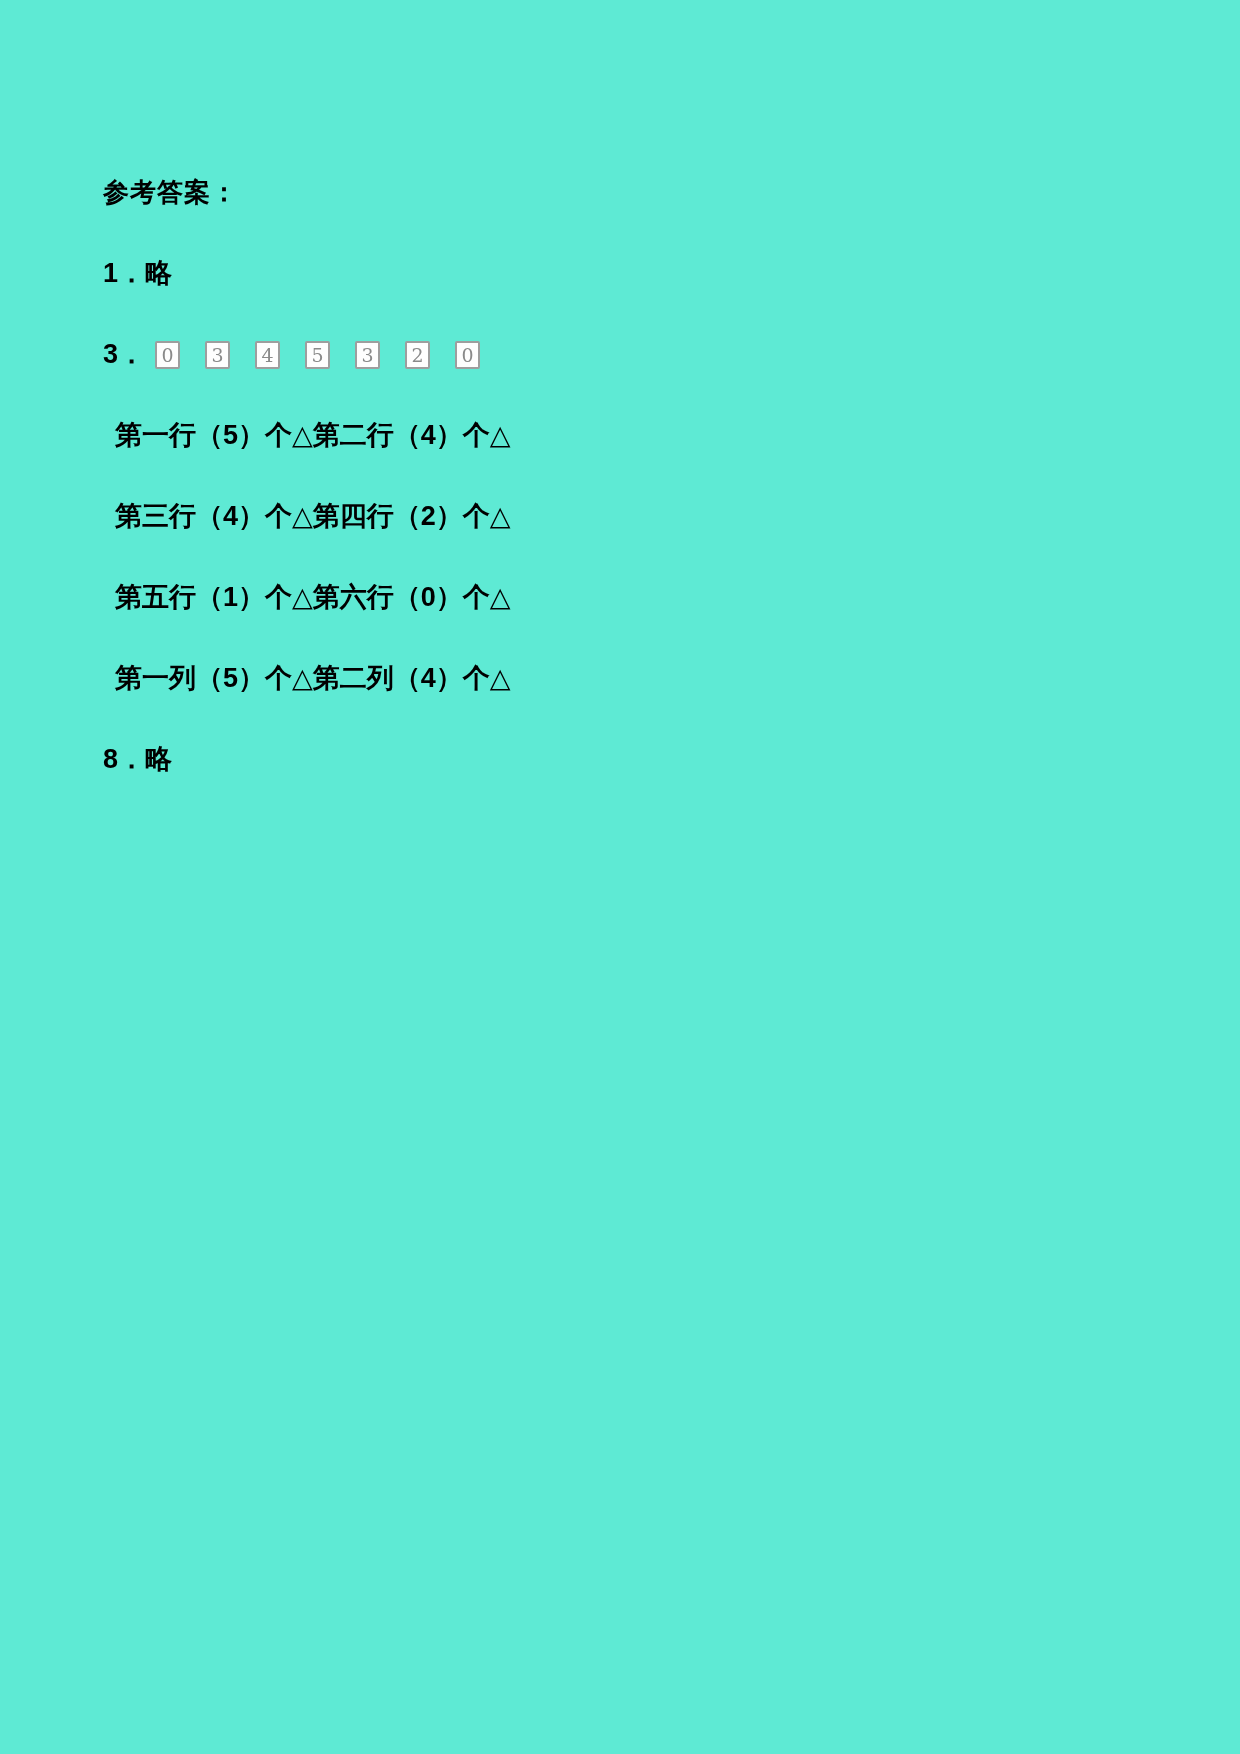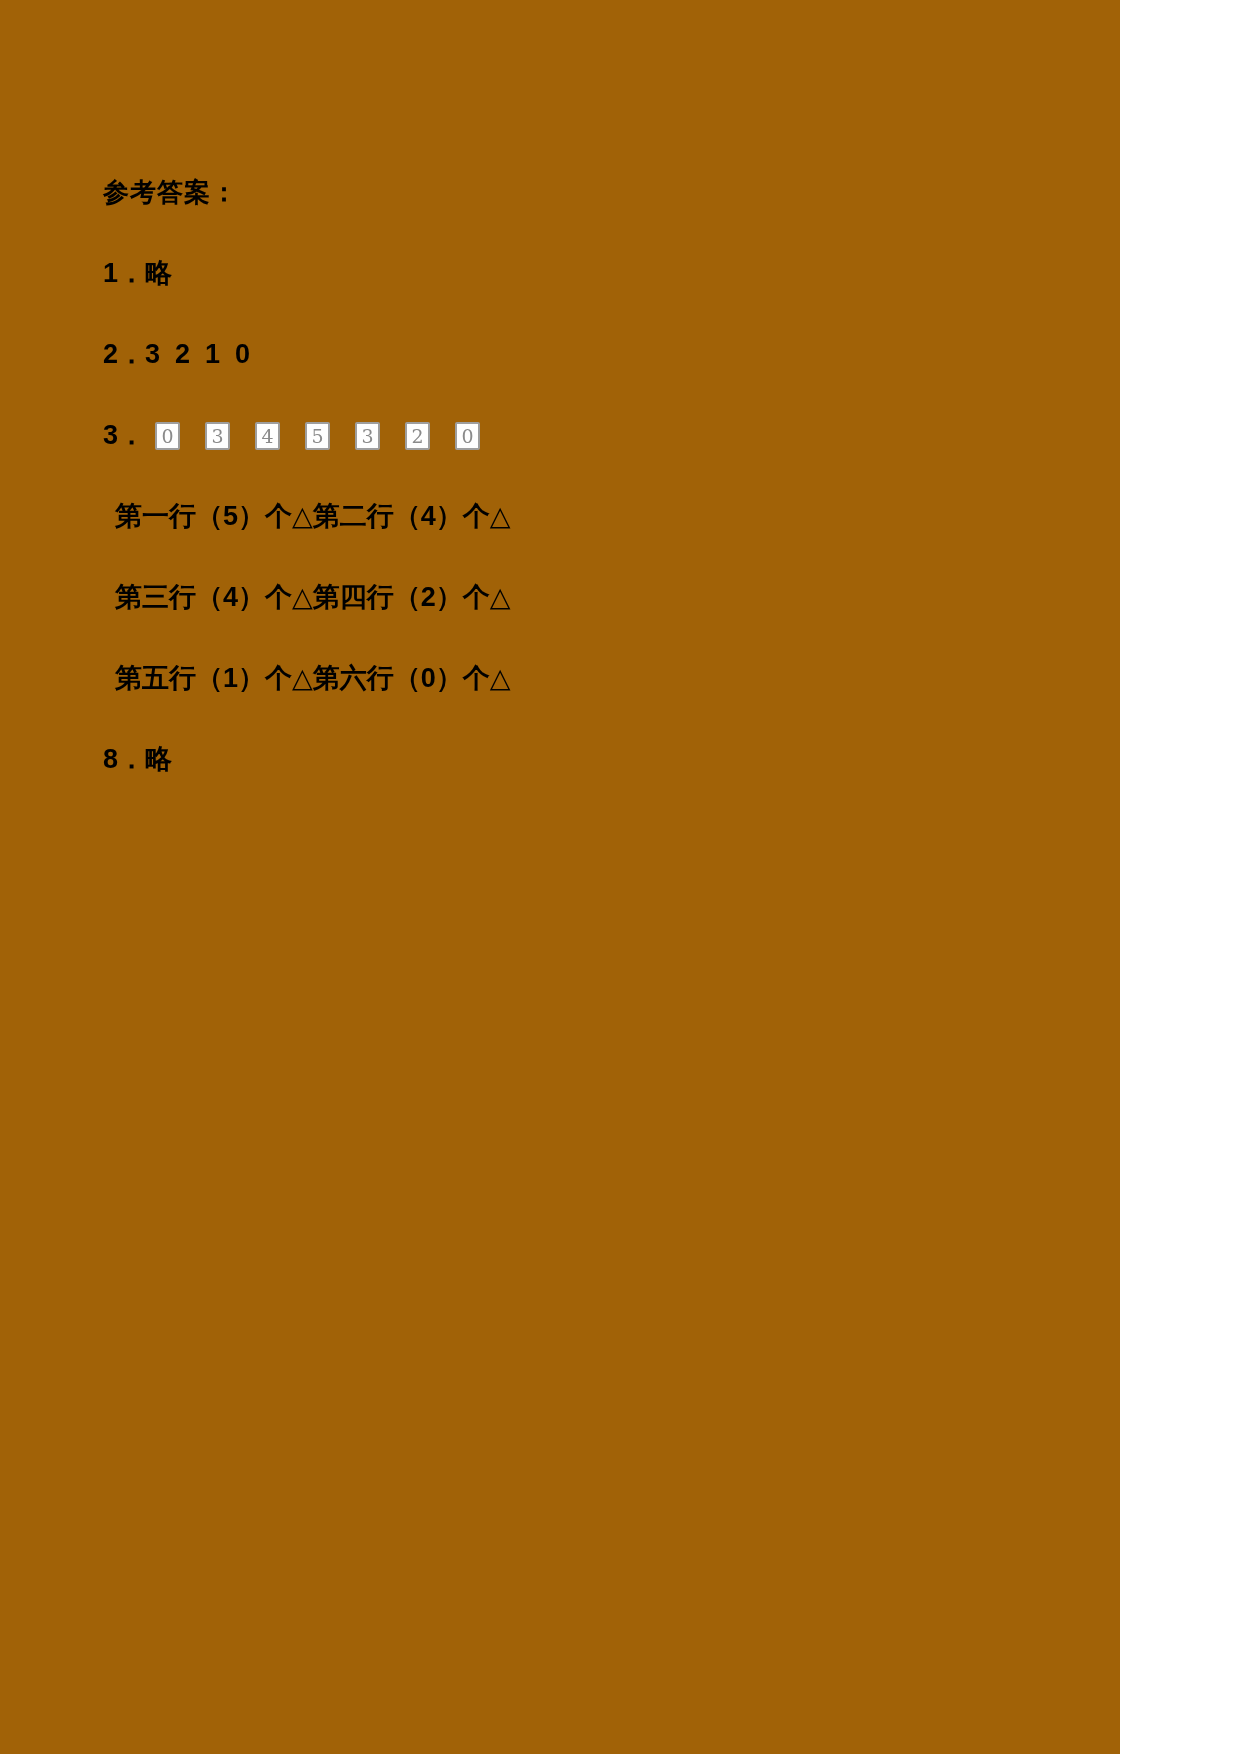--- a/index.html
+++ b/index.html
@@ -1,20 +1,20 @@
 <!DOCTYPE html>
 <html><head>
 <meta charset="utf-8">
 <style>
   html, body { margin: 0; padding: 0; background: #ffffff; }
   .page {
     position: relative;
-    width: 1120px;
+    width: 1240px;
     height: 1754px;
-    background: #a16207;
+    background: #5eead4;
     box-sizing: border-box;
     padding: 176px 60px 0 103px;
     font-family: "Liberation Sans", "DejaVu Sans", sans-serif;
     font-weight: 700;
     color: #000000;
     overflow: hidden;
   }
   .line {
     margin: 0 0 48px 0;
     font-size: 27px;
@@ -44,35 +44,35 @@
 </style>
 </head>
 <body>
 
 <div class="page">
 
   <p class="line title">参考答案：</p>
 
   <p class="line">1．略</p>
 
-  <p class="line">2．3  2  1  0</p>
 
   <p class="line boxrow">
     <span class="prefix">3．</span>
     <span class="digit-box">0</span>
     <span class="digit-box">3</span>
     <span class="digit-box">4</span>
     <span class="digit-box">5</span>
     <span class="digit-box">3</span>
     <span class="digit-box">2</span>
     <span class="digit-box">0</span>
   </p>
 
 
   <p class="line indent">第一行（5）个△第二行（4）个△</p>
   <p class="line indent">第三行（4）个△第四行（2）个△</p>
   <p class="line indent">第五行（1）个△第六行（0）个△</p>
 
 
+  <p class="line indent">第一列（5）个△第二列（4）个△</p>
 
   <p class="line">8．略</p>
 
 </div>
 
 </body></html>

